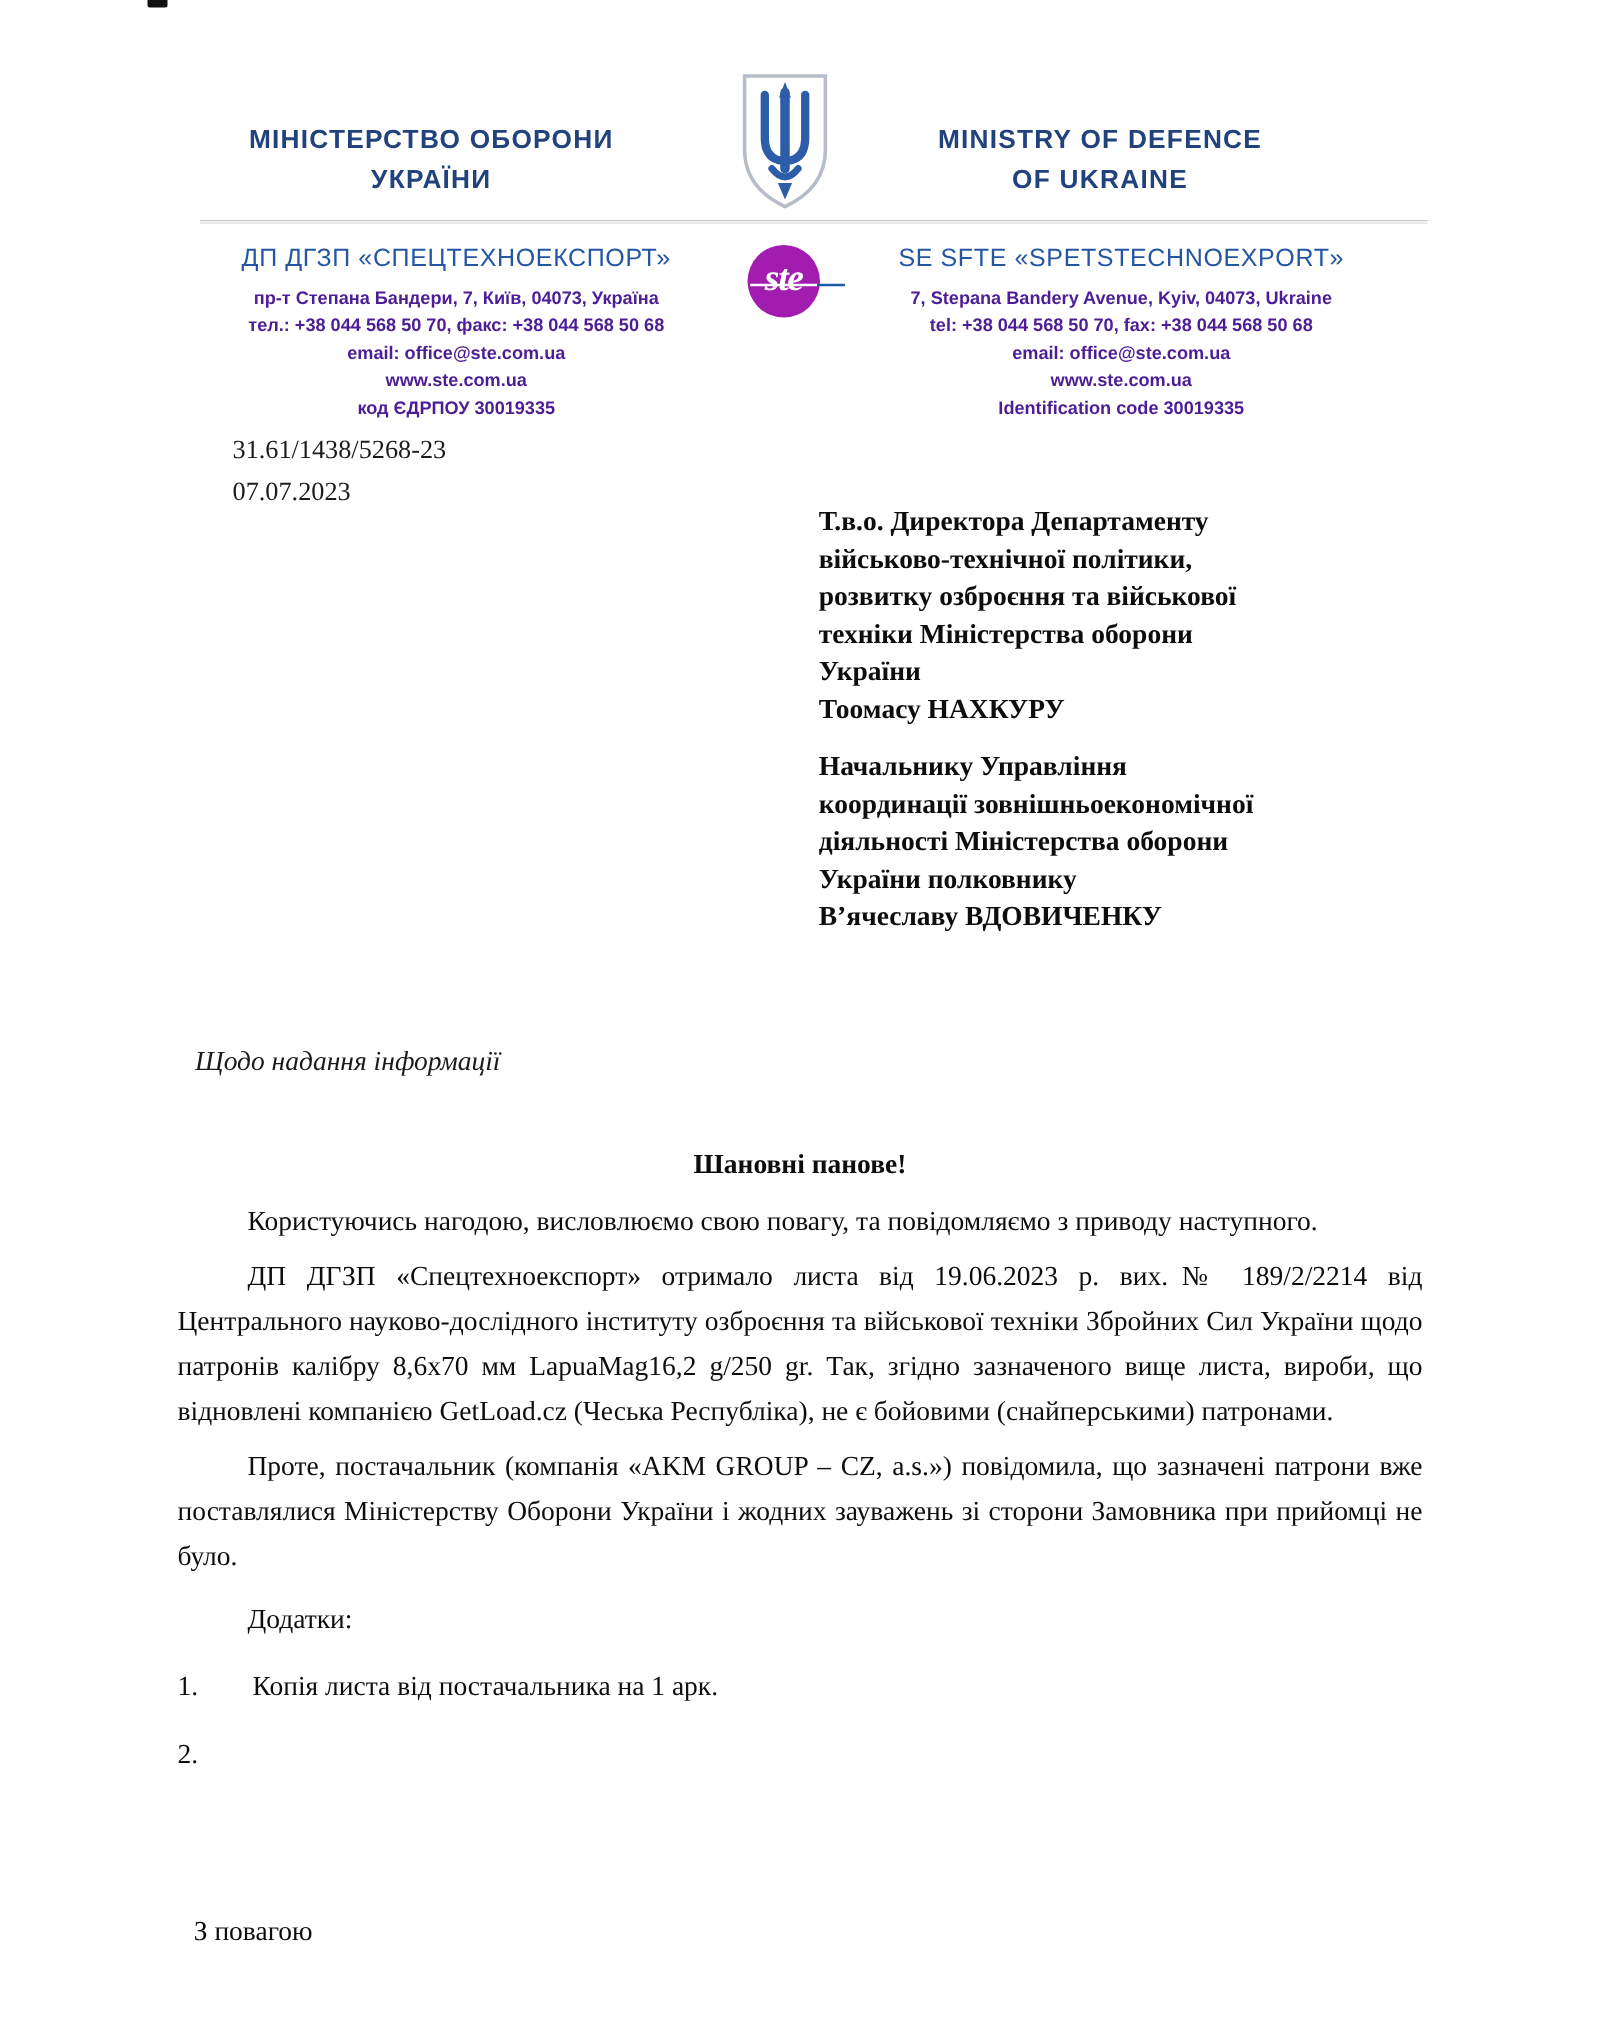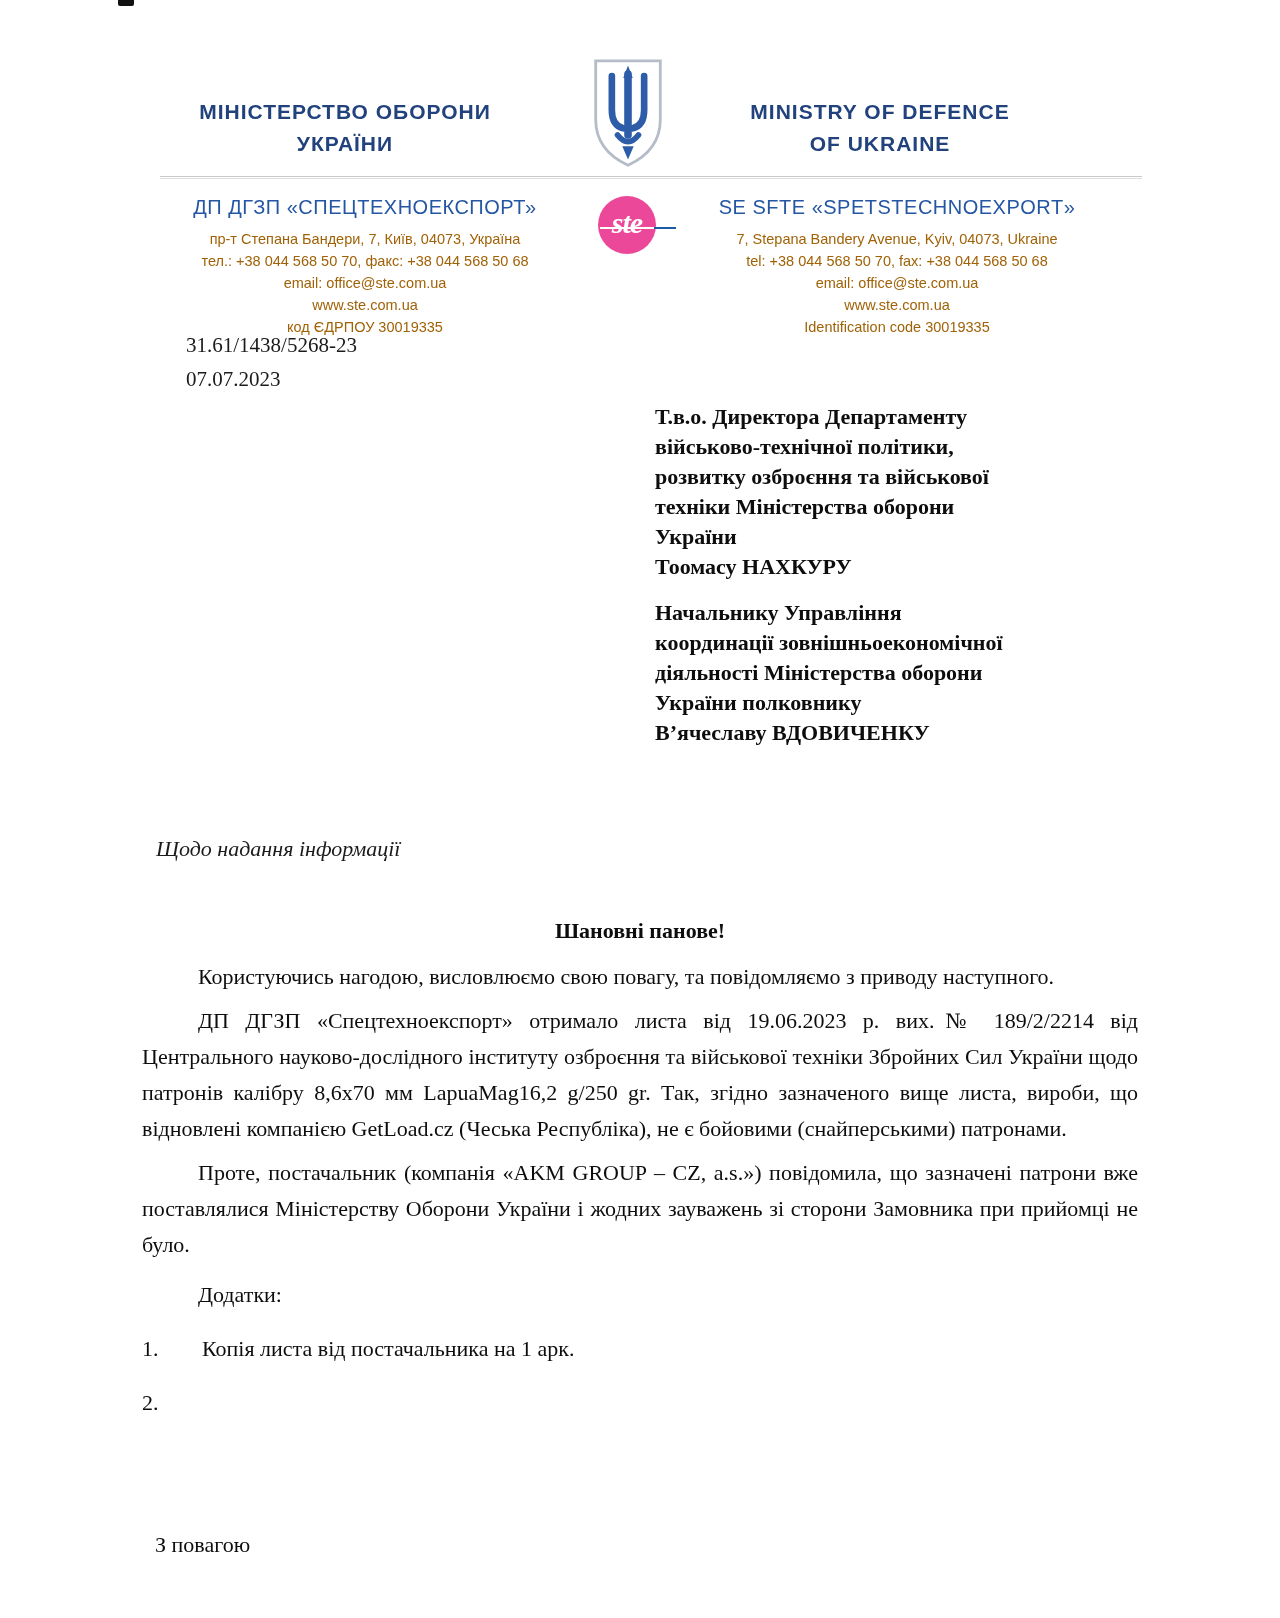--- a/index.html
+++ b/index.html
@@ -34,38 +34,38 @@
   
   .company-block { position:absolute; top:196px; width:450px; text-align:center; }
   .company-ua { left:140px; }
   .company-en { left:672px; }
   .company-name {
     font-family:"Liberation Sans", sans-serif; font-weight:normal;
     font-size:20px; letter-spacing:0.5px; color:#2456a4; margin-bottom:9px;
   }
   .company-line {
     font-family:"Liberation Sans", sans-serif;
-    font-size:14.5px; color:#a16207; line-height:22px;
+    font-size:14.5px; color:#4c1d95; line-height:22px;font-weight:bold;
   }
   .ste-logo {
     position:absolute; left:598px; top:196px; width:58px; height:58px;
-    background:#ec4899; border-radius:50%;
+    background:#a21caf; border-radius:50%;
     display:flex; align-items:center; justify-content:center;
   }
   .ste-logo span {
     font-family:"Liberation Serif", serif; font-style:italic; font-weight:bold;
     color:#ffffff; font-size:30px; letter-spacing:-1px; transform:translateY(-2px);
   }
   .ste-logo::after {
     content:""; position:absolute; left:2px; top:31px; width:76px; height:2px;
     background:linear-gradient(to right, #ffffff 0 54px, #1d5ba6 54px);
   }
   
   .reference {
-    position:absolute; left:186px; top:328px;
+    position:absolute; left:186px; top:342px;
     font-size:21px; line-height:34px; color:#1b1b1b;
   }
   
   .addressee {
     position:absolute; left:655px; width:440px;
     font-weight:bold; font-size:22px; line-height:30px; color:#0d0d0d;
   }
   .addressee-1 { top:402px; }
   .addressee-2 { top:598px; }
   

